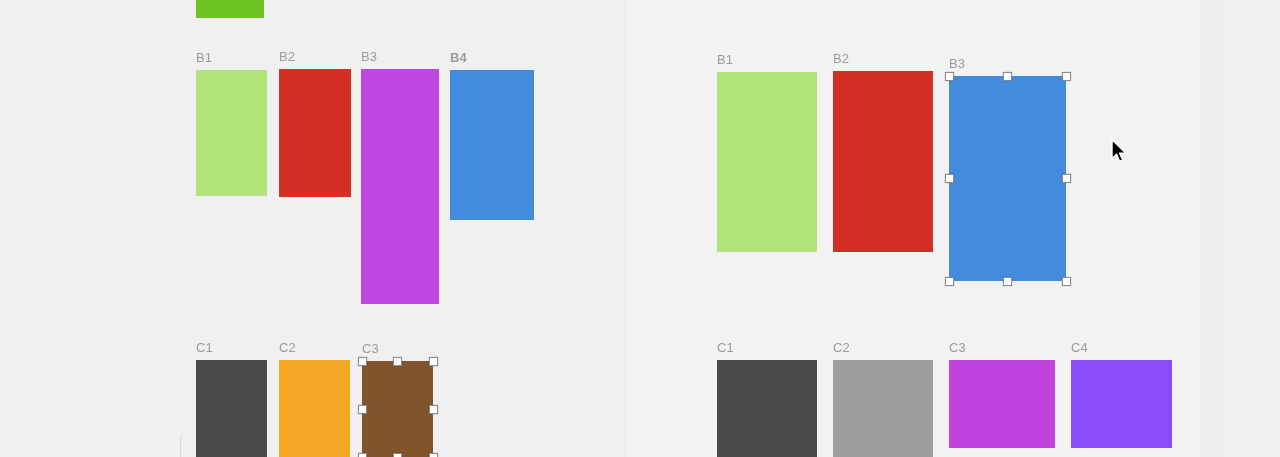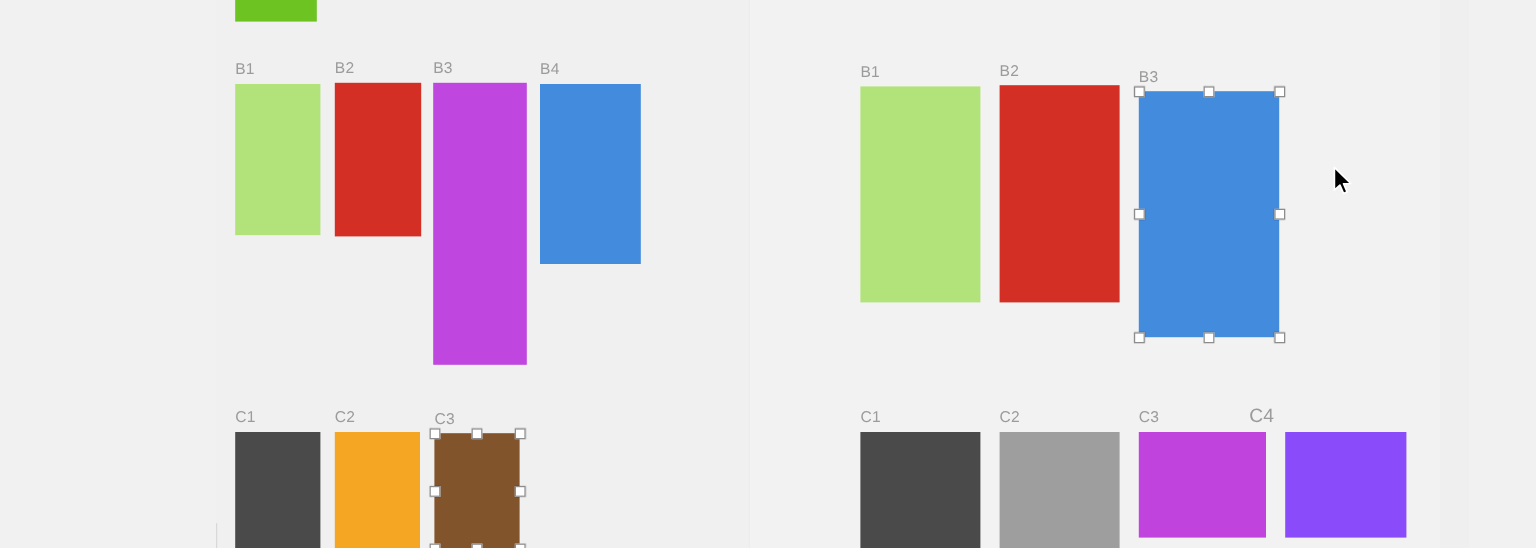--- a/index.html
+++ b/index.html
@@ -111,21 +111,21 @@
 
   <div id="shape-layer" style="position:absolute;left:0;top:0;width:1280px;height:457px;">
       <div class="shape" style="left: 196px; top: -20px; width: 68px; height: 38px; background: rgb(108, 195, 34);"></div>
       <div class="shape" style="left: 196px; top: 70px; width: 71px; height: 126px; background: rgb(178, 227, 122);"></div>
       <div class="shape-label" style="left: 196px; top: 51px; color: rgb(155, 155, 155); font-size: 13px;">B1</div>
       <div class="shape" style="left: 279px; top: 69px; width: 72px; height: 128px; background: rgb(211, 47, 37);"></div>
       <div class="shape-label" style="left: 279px; top: 50px; color: rgb(155, 155, 155); font-size: 13px;">B2</div>
       <div class="shape" style="left: 361px; top: 69px; width: 78px; height: 235px; background: rgb(192, 70, 224);"></div>
       <div class="shape-label" style="left: 361px; top: 50px; color: rgb(155, 155, 155); font-size: 13px;">B3</div>
       <div class="shape" style="left: 450px; top: 70px; width: 84px; height: 150px; background: rgb(66, 139, 221);"></div>
-      <div class="shape-label" style="left: 450px; top: 51px; color: rgb(155, 155, 155); font-size: 13px;">B4</div>
+      <div class="shape-label" style="left: 450px; top: 51px; color: rgb(155, 155, 155); font-size: 13px; font-weight: bold;">B4</div>
       <div class="shape" style="left: 196px; top: 360px; width: 71px; height: 97px; background: rgb(74, 74, 74);"></div>
       <div class="shape-label" style="left: 196px; top: 341px; color: rgb(155, 155, 155); font-size: 13px;">C1</div>
       <div class="shape" style="left: 279px; top: 360px; width: 71px; height: 97px; background: rgb(245, 166, 35);"></div>
       <div class="shape-label" style="left: 279px; top: 341px; color: rgb(155, 155, 155); font-size: 13px;">C2</div>
       <div class="shape" style="left: 362px; top: 361px; width: 71px; height: 96px; background: rgb(129, 84, 43);"></div>
       <div class="shape-label" style="left: 362px; top: 342px; color: rgb(155, 155, 155); font-size: 13px;">C3</div>
       <div class="handle" style="left: 357.5px; top: 356.5px;"></div>
       <div class="handle" style="left: 393px; top: 356.5px;"></div>
       <div class="handle" style="left: 428.5px; top: 356.5px;"></div>
       <div class="handle" style="left: 357.5px; top: 404.5px;"></div>
@@ -147,21 +147,21 @@
       <div class="handle" style="left: 944.5px; top: 276.5px;"></div>
       <div class="handle" style="left: 1003px; top: 276.5px;"></div>
       <div class="handle" style="left: 1061.5px; top: 276.5px;"></div>
       <div class="shape" style="left: 717px; top: 360px; width: 100px; height: 97px; background: rgb(74, 74, 74);"></div>
       <div class="shape-label" style="left: 717px; top: 341px; color: rgb(155, 155, 155); font-size: 13px;">C1</div>
       <div class="shape" style="left: 833px; top: 360px; width: 100px; height: 97px; background: rgb(158, 158, 158);"></div>
       <div class="shape-label" style="left: 833px; top: 341px; color: rgb(155, 155, 155); font-size: 13px;">C2</div>
       <div class="shape" style="left: 949px; top: 360px; width: 106px; height: 88px; background: rgb(192, 67, 221);"></div>
       <div class="shape-label" style="left: 949px; top: 341px; color: rgb(155, 155, 155); font-size: 13px;">C3</div>
       <div class="shape" style="left: 1071px; top: 360px; width: 101px; height: 88px; background: rgb(138, 76, 251);"></div>
-      <div class="shape-label" style="left: 1041px; top: 341px; color: rgb(155, 155, 155); font-size: 16px;">C4</div>
+      <div class="shape-label" style="left: 1071px; top: 341px; color: rgb(155, 155, 155); font-size: 13px;">C4</div>
     </div>
 
   <div class="scroll-nub" id="scroll-nub" style="left: 180px; top: 436px; width: 1px; height: 21px; background: rgb(216, 216, 216);"></div>
 
   <svg class="cursor" id="mouse-cursor" width="20" height="28" viewBox="0 0 20 28" style="left: 1110px; top: 138px;">
     <path d="M2,1.5 L2,20.5 L6.6,16.3 L9.6,23.2 L12.6,21.9 L9.6,15.1 L15.6,14.9 Z" fill="#000000" stroke="#ffffff" stroke-width="1.4" stroke-linejoin="round"></path>
   </svg>
 
 </div>
 

